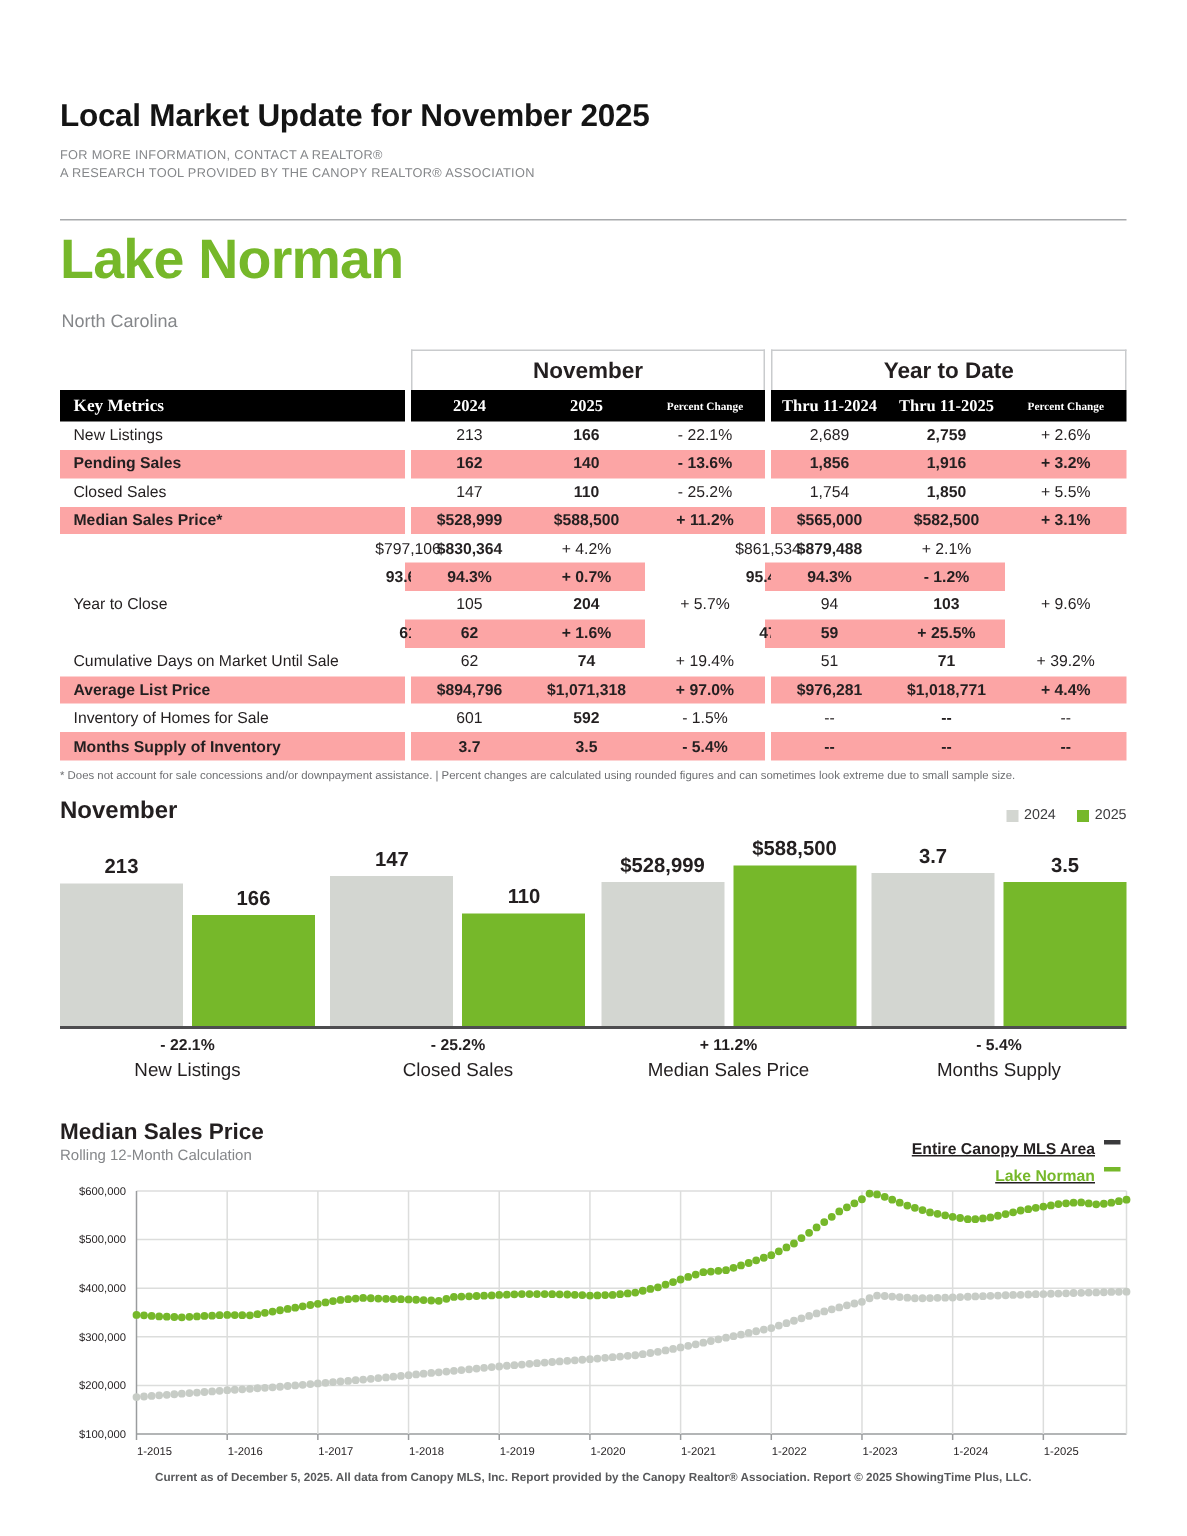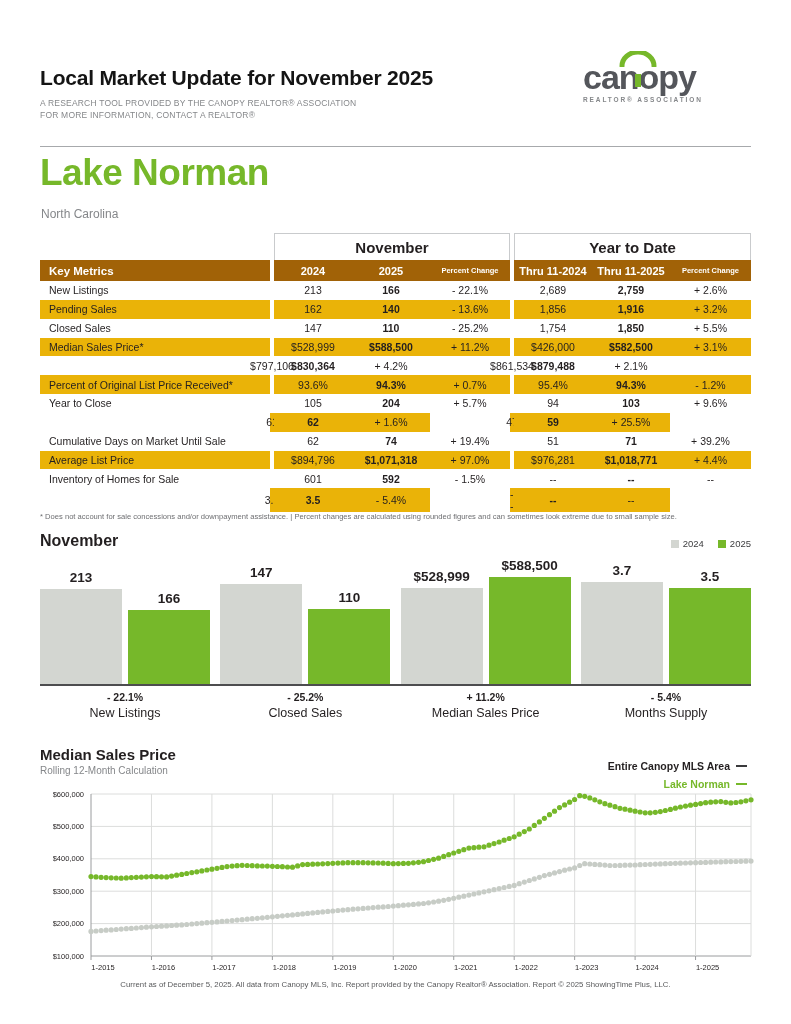--- a/index.html
+++ b/index.html
@@ -22,28 +22,28 @@
   .area-title { position:absolute; left:40px; top:134px; font-size:37px; font-weight:bold; color:#76b82a; letter-spacing:-0.5px; }
   .state-label { position:absolute; left:41px; top:189px; font-size:12px; color:#85878a; }
 
   
   .tbl { position:absolute; left:40px; top:215px; width:711px; font-size:10.5px; }
   .grow { display:grid; grid-template-columns:230px 4px 236px 4px 237px; height:27px; }
   .gbox { border:1px solid #c9cbcd; border-bottom:none; display:flex; align-items:center; justify-content:center;
           font-size:15px; font-weight:bold; }
   .hrow, .trow { display:grid; grid-template-columns:230px 4px 78px 78px 80px 4px 78px 78px 81px; }
   .hrow { height:21px; }
-  .hrow .c { background:#a16207; color:#fff; font-weight:bold; display:flex; align-items:center; justify-content:center; font-size:11px; }
+  .hrow .c { background:#000000; color:#fff; font-weight:bold; display:flex; align-items:center; justify-content:center; font-size:11px;font-family:Liberation Serif, serif; }
   .hrow .metric { justify-content:flex-start; padding-left:9px; font-size:11.5px; }
   .hrow .pc { font-size:7.5px; }
   .trow { height:18.85px; }
   .trow .c { display:flex; align-items:center; justify-content:center; }
   .trow .metric { justify-content:flex-start; padding-left:9px; }
   .trow .b { font-weight:bold; }
-  .trow.alt .c { background:#eab308; }
+  .trow.alt .c { background:#fca5a5;font-weight:bold; }
   .sep { background:#fff; }
   .footnote { margin-top:5px; font-size:7.6px; color:#6d6e71; }
 
   
   .barchart { position:absolute; left:40px; top:514px; width:711px; }
   .bc-title { font-size:16px; font-weight:bold; }
   .bc-legend { position:absolute; right:0; top:6px; display:flex; gap:14px; font-size:9.5px; color:#3c3c3e; }
   .bc-legend .li { display:flex; align-items:center; gap:4px; }
   .swatch { width:8px; height:8px; display:inline-block; }
   .bars-row { display:flex; justify-content:space-between; margin-top:4px; height:130px; align-items:flex-end; }
@@ -55,47 +55,37 @@
   .under-row { display:flex; justify-content:space-between; margin-top:5px; }
   .ugroup { width:170px; text-align:center; }
   .pct { font-size:10.5px; font-weight:bold; }
   .cat { font-size:12.5px; margin-top:3px; }
 
   
   .linechart { position:absolute; left:40px; top:728px; width:711px; }
   .lc-title { font-size:15px; font-weight:bold; }
   .lc-sub { font-size:10px; color:#85878a; margin-top:2px; }
   .lc-legend { position:absolute; right:4px; top:14px; text-align:right; font-size:10.5px; font-weight:bold; }
-  .lc-legend .row { display:flex; justify-content:flex-end; align-items:center; gap:6px; margin-bottom:6px; }
+  .lc-legend .row { display:flex; justify-content:flex-end; align-items:flex-start; gap:6px; margin-bottom:6px;text-decoration:underline; }
   .dash { display:inline-block; width:11px; height:2.5px; }
   .lc-plot { position:absolute; left:-6px; top:38px; }
 
-  .footer { position:absolute; left:0; top:962px; width:791px; text-align:center; font-size:7.8px; color:#58595b; }
+  .footer { position:absolute; left:0; top:962px; width:791px; text-align:center; font-size:7.8px; color:#58595b;font-weight:bold; }
   .page-accent { position:absolute; left:30px; top:1006px; width:63px; height:14px; background:#76b82a; }
 </style>
 </head>
 <body>
 
 <div id="page">
 
   <div class="header">
     <div class="page-title">Local Market Update for November 2025</div>
     <div class="subtitle">
+      <div>FOR MORE INFORMATION, CONTACT A REALTOR®</div>
       <div>A RESEARCH TOOL PROVIDED BY THE CANOPY REALTOR® ASSOCIATION</div>
-      <div>FOR MORE INFORMATION, CONTACT A REALTOR®</div>
-    </div>
-    <div class="logo">
-      <div class="logo-word">
-        <span>canopy</span>
-        <svg class="logo-arc" width="38" height="16" viewBox="0 0 38 16">
-          <path d="M3 15 A 16 14 0 0 1 35 15" fill="none" stroke="#76b82a" stroke-width="5" stroke-linecap="round"></path>
-        </svg>
-        <span class="logo-door"></span>
-      </div>
-      <div class="logo-sub">REALTOR® ASSOCIATION</div>
     </div>
   </div>
   <div class="rule"></div>
 
   <div class="area-title">Lake Norman</div>
   <div class="state-label">North Carolina</div>
 
   <div class="tbl">
     <div class="grow">
       <div></div>
@@ -149,36 +139,35 @@
           <div class="c b">1,850</div>
           <div class="c">+ 5.5%</div>
         </div>
         <div class="trow alt">
           <div class="c metric">Median Sales Price*</div>
           <div class="sep"></div>
           <div class="c">$528,999</div>
           <div class="c b">$588,500</div>
           <div class="c">+ 11.2%</div>
           <div class="sep"></div>
-          <div class="c">$426,000</div>
+          <div class="c">$565,000</div>
           <div class="c b">$582,500</div>
           <div class="c">+ 3.1%</div>
         </div>
         <div class="trow">
           <div class="sep"></div>
           <div class="c">$797,106</div>
           <div class="c b">$830,364</div>
           <div class="c">+ 4.2%</div>
           <div class="sep"></div>
           <div class="c">$861,534</div>
           <div class="c b">$879,488</div>
           <div class="c">+ 2.1%</div>
         </div>
         <div class="trow alt">
-          <div class="c metric">Percent of Original List Price Received*</div>
           <div class="sep"></div>
           <div class="c">93.6%</div>
           <div class="c b">94.3%</div>
           <div class="c">+ 0.7%</div>
           <div class="sep"></div>
           <div class="c">95.4%</div>
           <div class="c b">94.3%</div>
           <div class="c">- 1.2%</div>
         </div>
         <div class="trow">
@@ -229,20 +218,21 @@
           <div class="sep"></div>
           <div class="c">601</div>
           <div class="c b">592</div>
           <div class="c">- 1.5%</div>
           <div class="sep"></div>
           <div class="c">--</div>
           <div class="c b">--</div>
           <div class="c">--</div>
         </div>
         <div class="trow alt">
+          <div class="c metric">Months Supply of Inventory</div>
           <div class="sep"></div>
           <div class="c">3.7</div>
           <div class="c b">3.5</div>
           <div class="c">- 5.4%</div>
           <div class="sep"></div>
           <div class="c">--</div>
           <div class="c b">--</div>
           <div class="c">--</div>
         </div>
       </div>

